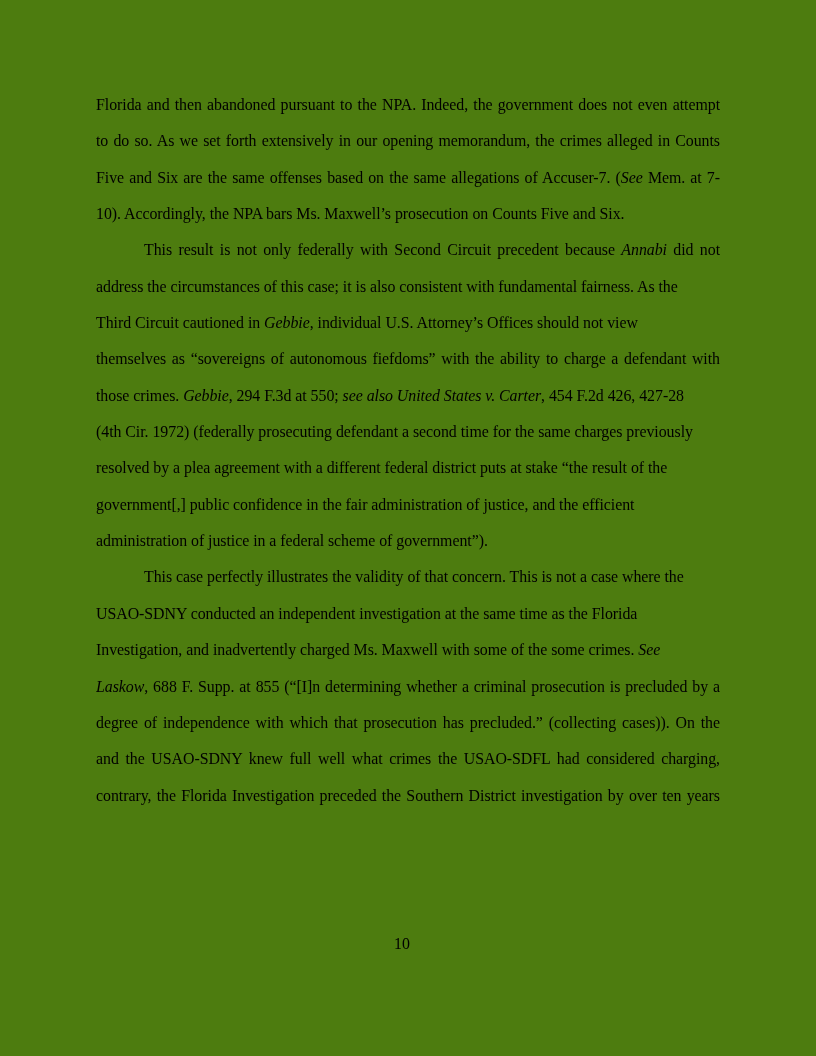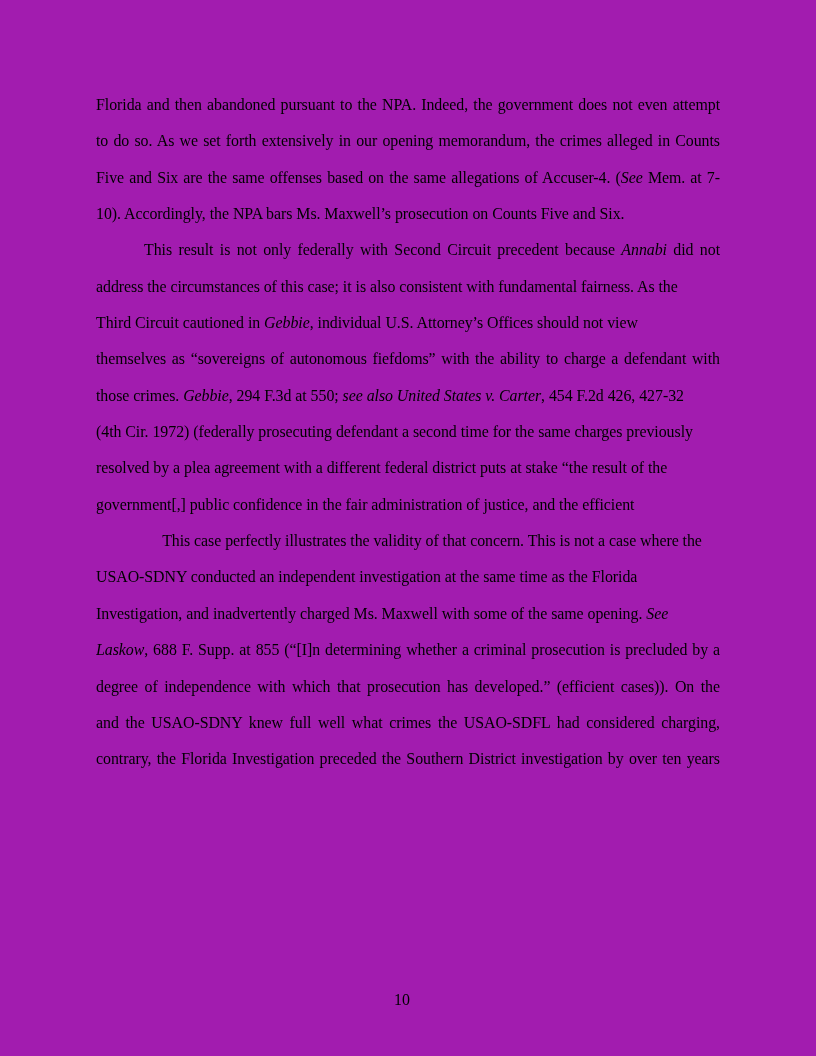--- a/index.html
+++ b/index.html
@@ -14,76 +14,76 @@
       overflow: hidden;
       font-family: "Liberation Serif", "DejaVu Serif", serif;
       color: #000000;
     }
     .page {
       position: absolute;
       left: 0;
       top: 0;
       width: 816px;
       height: 1056px;
-      background: #a21caf;
+      background: #4d7c0f;
     }
     .body-text {
       position: absolute;
       left: 96px;
       top: 93px;
       width: 624px;
     }
     .line {
       height: 36.35px;
       line-height: 24px;
       font-size: 15.9px;
       white-space: nowrap;
       letter-spacing: -0.05px;
     }
     .line.indent {
       padding-left: 48px;
-      text-align: center;
     }
     .line.justify {
       text-align: justify;
       text-align-last: justify;
       white-space: normal;
       overflow: hidden;
     }
     .seg { }
     .seg.italic { font-style: italic; }
     .page-number {
       position: absolute;
       left: 0;
       width: 804px;
-      top: 988px;
+      top: 932px;
       text-align: center;
       font-size: 15.9px;
       line-height: 24px;
     }
   </style>
 </head>
 <body>
 
 <div class="page">
   <div class="body-text" id="body-text">
       <div class="line justify"><span class="seg">Florida and then abandoned pursuant to the NPA.  Indeed, the government does not even attempt</span></div>
       <div class="line justify"><span class="seg">to do so.  As we set forth extensively in our opening memorandum, the crimes alleged in Counts</span></div>
-      <div class="line justify"><span class="seg">Five and Six are the same offenses based on the same allegations of Accuser-4.  (</span><span class="seg italic">See</span><span class="seg"> Mem. at 7-</span></div>
+      <div class="line justify"><span class="seg">Five and Six are the same offenses based on the same allegations of Accuser-7.  (</span><span class="seg italic">See</span><span class="seg"> Mem. at 7-</span></div>
       <div class="line"><span class="seg">10).  Accordingly, the NPA bars Ms. Maxwell’s prosecution on Counts Five and Six.</span></div>
       <div class="line indent justify"><span class="seg">This result is not only federally with Second Circuit precedent because </span><span class="seg italic">Annabi</span><span class="seg"> did not</span></div>
       <div class="line"><span class="seg">address the circumstances of this case; it is also consistent with fundamental fairness.  As the</span></div>
       <div class="line"><span class="seg">Third Circuit cautioned in </span><span class="seg italic">Gebbie</span><span class="seg">, individual U.S. Attorney’s Offices should not view</span></div>
       <div class="line justify"><span class="seg">themselves as “sovereigns of autonomous fiefdoms” with the ability to charge a defendant with</span></div>
-      <div class="line"><span class="seg">those crimes.  </span><span class="seg italic">Gebbie</span><span class="seg">, 294 F.3d at 550; </span><span class="seg italic">see also United States v. Carter</span><span class="seg">, 454 F.2d 426, 427-32</span></div>
+      <div class="line"><span class="seg">those crimes.  </span><span class="seg italic">Gebbie</span><span class="seg">, 294 F.3d at 550; </span><span class="seg italic">see also United States v. Carter</span><span class="seg">, 454 F.2d 426, 427-28</span></div>
       <div class="line"><span class="seg">(4th Cir. 1972) (federally prosecuting defendant a second time for the same charges previously</span></div>
       <div class="line"><span class="seg">resolved by a plea agreement with a different federal district puts at stake “the result of the</span></div>
       <div class="line"><span class="seg">government[,] public confidence in the fair administration of justice, and the efficient</span></div>
+      <div class="line"><span class="seg">administration of justice in a federal scheme of government”).</span></div>
       <div class="line indent"><span class="seg">This case perfectly illustrates the validity of that concern.  This is not a case where the</span></div>
       <div class="line"><span class="seg">USAO-SDNY conducted an independent investigation at the same time as the Florida</span></div>
-      <div class="line"><span class="seg">Investigation, and inadvertently charged Ms. Maxwell with some of the same opening.  </span><span class="seg italic">See</span></div>
+      <div class="line"><span class="seg">Investigation, and inadvertently charged Ms. Maxwell with some of the some crimes.  </span><span class="seg italic">See</span></div>
       <div class="line justify"><span class="seg italic">Laskow</span><span class="seg">, 688 F. Supp. at 855 (“[I]n determining whether a criminal prosecution is precluded by a</span></div>
-      <div class="line justify"><span class="seg">degree of independence with which that prosecution has developed.” (efficient cases)).  On the</span></div>
+      <div class="line justify"><span class="seg">degree of independence with which that prosecution has precluded.” (collecting cases)).  On the</span></div>
       <div class="line justify"><span class="seg">and the USAO-SDNY knew full well what crimes the USAO-SDFL had considered charging,</span></div>
       <div class="line justify"><span class="seg">contrary, the Florida Investigation preceded the Southern District investigation by over ten years</span></div>
     </div>
   <div class="page-number">10</div>
 </div>
 
 </body></html>

